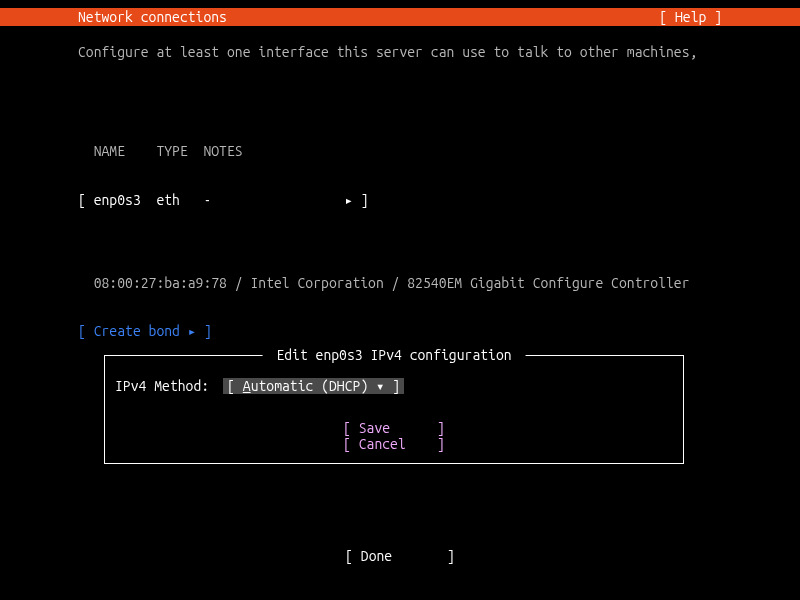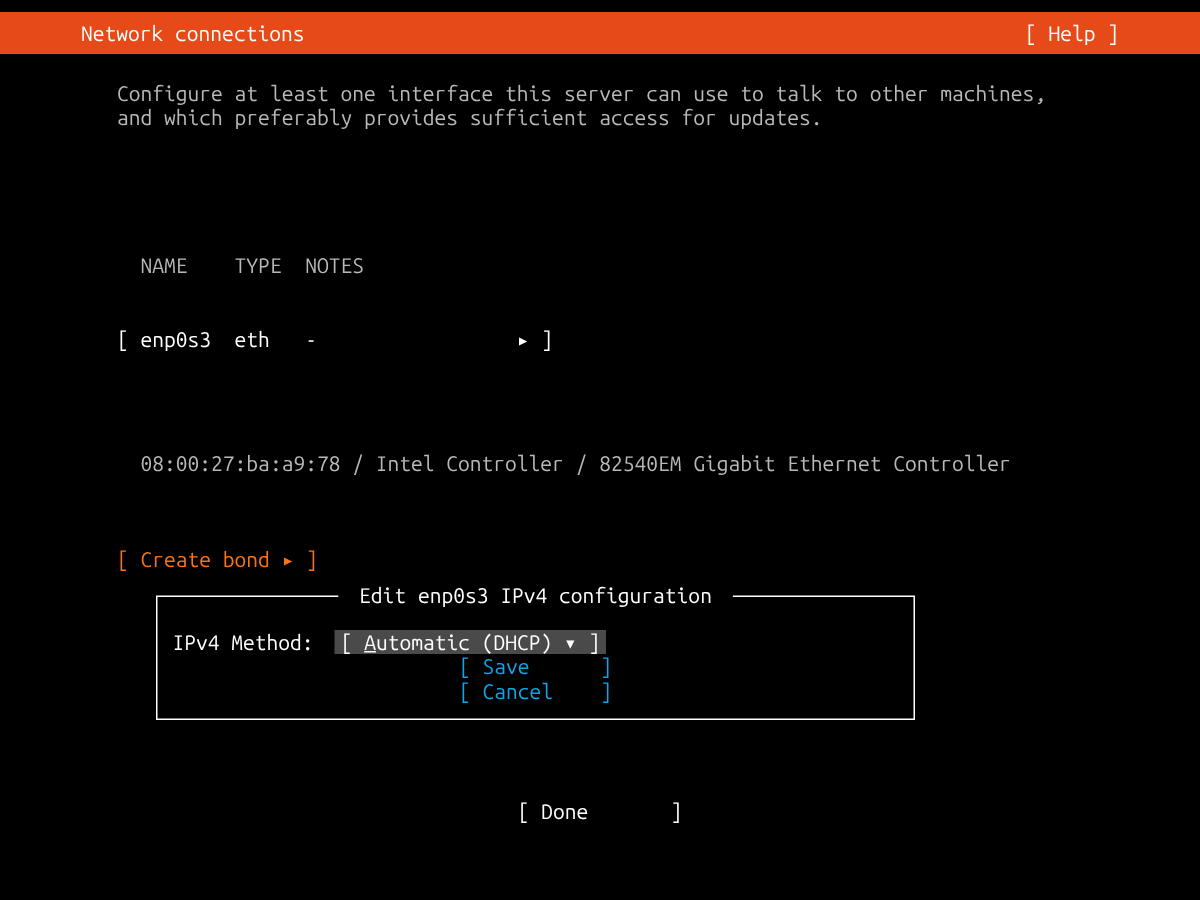--- a/index.html
+++ b/index.html
@@ -9,99 +9,99 @@
     background: #000;
     font-family: "Ubuntu Mono", "DejaVu Sans Mono", Consolas, monospace;
     font-size: 14px;
     color: #b8b8b8;
     overflow: hidden;
     line-height: 1.15;
   }
   .header {
     background: #e64a19;
     color: #fff;
-    height: 28px;
+    height: 18px;
     display: flex;
     justify-content: space-between;
     align-items: center;
-    padding: 0 54px;
+    padding: 0 78px;
     margin-top: 8px;
   }
   .main {
     padding: 18px 78px 0 78px;
   }
   .intro { margin-bottom: 16px; }
   .table { white-space: pre; }
   .row-hdr { }
   .iface-row { color: #fff; }
   .detail { }
   .detail2 { }
-  .create-bond { color: #f97316; margin-top: 16px; }
+  .create-bond { color: #3b82f6; }
   .dialog {
     border: 1px solid #fff;
     margin-top: 16px;
     padding: 22px 10px 10px 10px;
     position: relative;
-    width: 506px;
+    width: 580px;
     margin-left: 26px;
   }
   .dialog-title {
     position: absolute;
     top: -9px;
     left: 50%;
     transform: translateX(-50%);
     background: #000;
     color: #fff;
     padding: 0 6px;
     white-space: pre;
   }
   .field-row {
     display: flex;
     gap: 14px;
     align-items: center;
+    margin-bottom: 26px;
   }
   .field-label { color:#fff; white-space: pre; }
   .dropdown {
     background: #4a4a4a;
     color: #fff;
     padding: 0 4px;
     white-space: pre;
     text-align: center;
   }
   .dropdown .ul { text-decoration: underline; }
-  .btn-row { text-align: center; white-space: pre; color:#0ea5e9; }
+  .btn-row { text-align: center; white-space: pre; color:#f0abfc; }
   .bottom-buttons {
     position: absolute;
-    bottom: 35px;
+    bottom: 20px;
     left: 0;
     width: 800px;
     text-align: center;
     white-space: pre;
     color: #fff;
   }
   .dim { color:#b8b8b8;margin-top:35px; }
 </style>
 </head>
 <body>
 
 <div class="header">
   <span>Network connections</span>
   <span>[ Help ]</span>
 </div>
 
 <div class="main">
   <div class="intro">
     <div>Configure at least one interface this server can use to talk to other machines,</div>
-    <div>and which preferably provides sufficient access for updates.</div>
   </div>
 
   <div class="table">
     <div class="row-hdr dim">  NAME    TYPE  NOTES</div>
     <div class="iface-row">[ enp0s3  eth   -                 ▸ ]</div>
-    <div class="detail dim">  08:00:27:ba:a9:78 / Intel Controller / 82540EM Gigabit Ethernet Controller</div>
+    <div class="detail dim">  08:00:27:ba:a9:78 / Intel Corporation / 82540EM Gigabit Configure Controller</div>
   </div>
 
   <div class="create-bond">[ Create bond ▸ ]</div>
 
   <div class="dialog">
     <div class="dialog-title"> Edit enp0s3 IPv4 configuration </div>
 
     <div class="field-row">
       <span class="field-label">IPv4 Method:</span>
       <span class="dropdown"><span>[ </span><span class="ul">A</span><span>utomatic (DHCP) ▾ ]</span></span>

